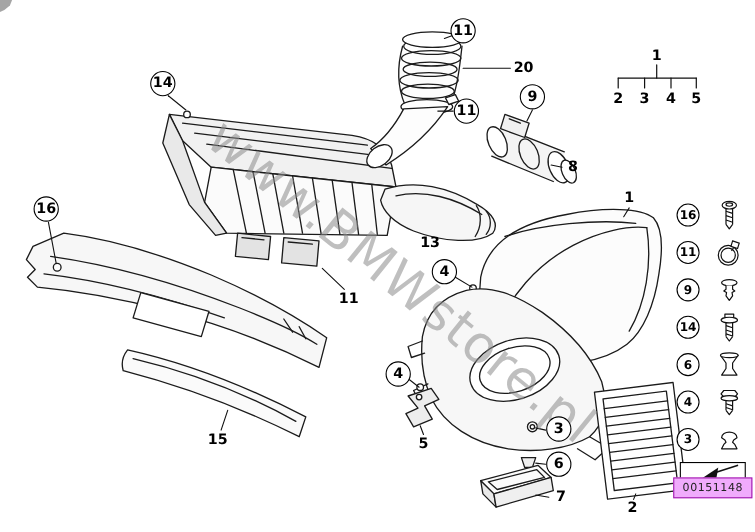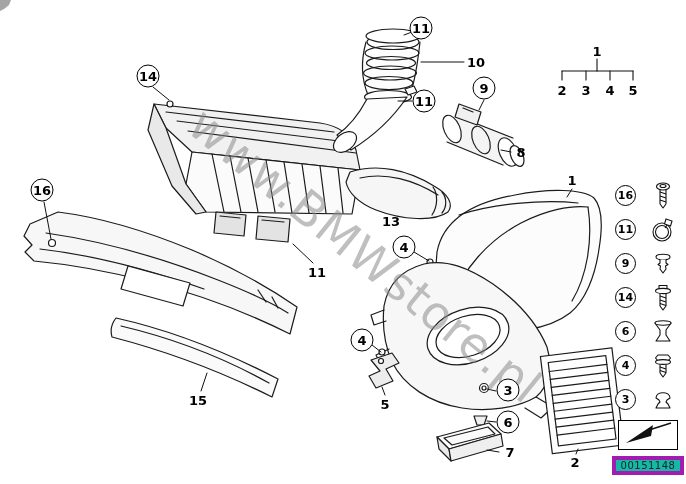--- a/index.html
+++ b/index.html
@@ -11,21 +11,21 @@
         color:#000; font-weight:bold; font-size:13px; line-height:1; z-index:3; cursor:pointer; }
   .co.circle { width:23px; height:23px; background:#fff; border:1.7px solid #000; border-radius:50%; }
   .hnum { position:absolute; transform:translate(-50%,-50%); font-weight:bold; font-size:13px; z-index:3; cursor:pointer; }
   .legend { position:absolute; left:615px; top:181px; width:68px; display:flex; flex-direction:column; gap:5px; z-index:3; }
   .lrow { display:flex; align-items:center; gap:6px; height:29px; cursor:pointer; }
   .lnum { width:21px; height:21px; border:1.6px solid #000; border-radius:50%; background:#fff; display:flex;
           align-items:center; justify-content:center; font-size:11px; font-weight:bold; flex:0 0 auto; }
   .licon { display:flex; align-items:center; justify-content:center; flex:1; }
   .arrowbox { position:absolute; left:618px; top:420px; width:60px; height:30px; border:1.4px solid #000;
               display:flex; align-items:center; justify-content:center; background:#fff; z-index:3; }
-  .docnum { position:absolute; left:612px; top:456px; width:72px; height:19px; border:4px solid #a21caf; background:#14b8a6;
+  .docnum { position:absolute; left:612px; top:434px; width:72px; height:19px; border:1px solid #a21caf; background:#f0abfc;
             display:flex; align-items:center; justify-content:center; font-size:10px; color:#222;
             letter-spacing:.5px; z-index:3; }
 </style>
 </head>
 <body>
 
 <div class="stage">
 
   <svg class="art" width="686" height="484" viewBox="0 0 686 484" xmlns="http://www.w3.org/2000/svg">
     <g stroke="#1b1b1b" stroke-width="1.2" fill="none" stroke-linejoin="round" stroke-linecap="round">
@@ -163,21 +163,21 @@
         <line x1="610" y1="71" x2="610" y2="80"></line>
         <line x1="633" y1="71" x2="633" y2="80"></line>
       </g>
 
       <text x="355" y="268" transform="rotate(39 355 268)" text-anchor="middle" font-size="47" letter-spacing="1" fill="#8c8c8c" opacity="0.55" stroke="none" font-family="DejaVu Sans, sans-serif">www.BMWstore.pl</text>
     </g>
   </svg>
 
   <div class="co circle" style="left:148px;top:76px">14</div>
   <div class="co circle" style="left:421px;top:28px">11</div>
-  <div class="co" style="left:476px;top:62px">10</div>
+  <div class="co" style="left:476px;top:62px">20</div>
   <div class="co circle" style="left:424px;top:101px">11</div>
   <div class="co circle" style="left:484px;top:88px">9</div>
   <div class="co" style="left:521px;top:152px">8</div>
   <div class="co circle" style="left:42px;top:190px">16</div>
   <div class="co" style="left:391px;top:221px">13</div>
   <div class="co" style="left:317px;top:272px">11</div>
   <div class="co circle" style="left:404px;top:247px">4</div>
   <div class="co" style="left:572px;top:180px">1</div>
   <div class="co circle" style="left:362px;top:340px">4</div>
   <div class="co" style="left:385px;top:404px">5</div>

